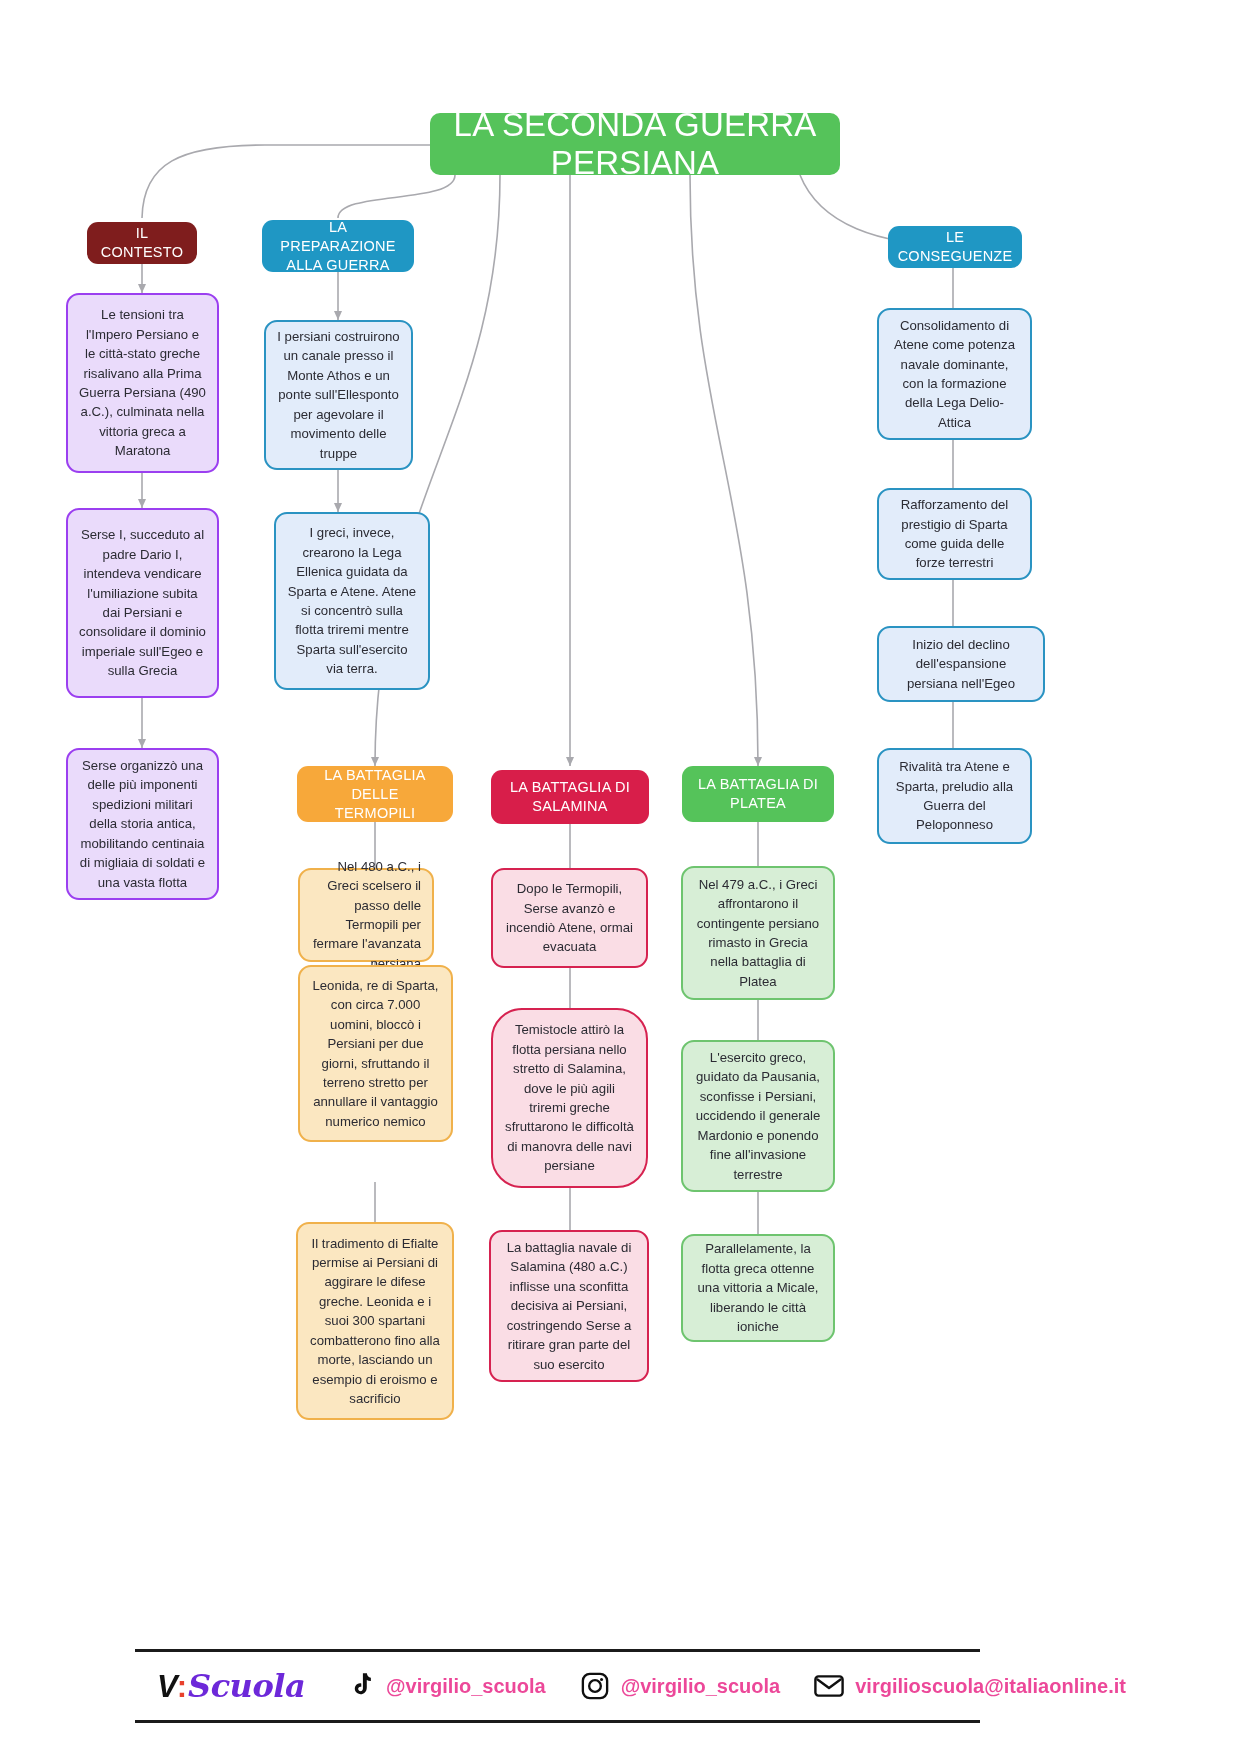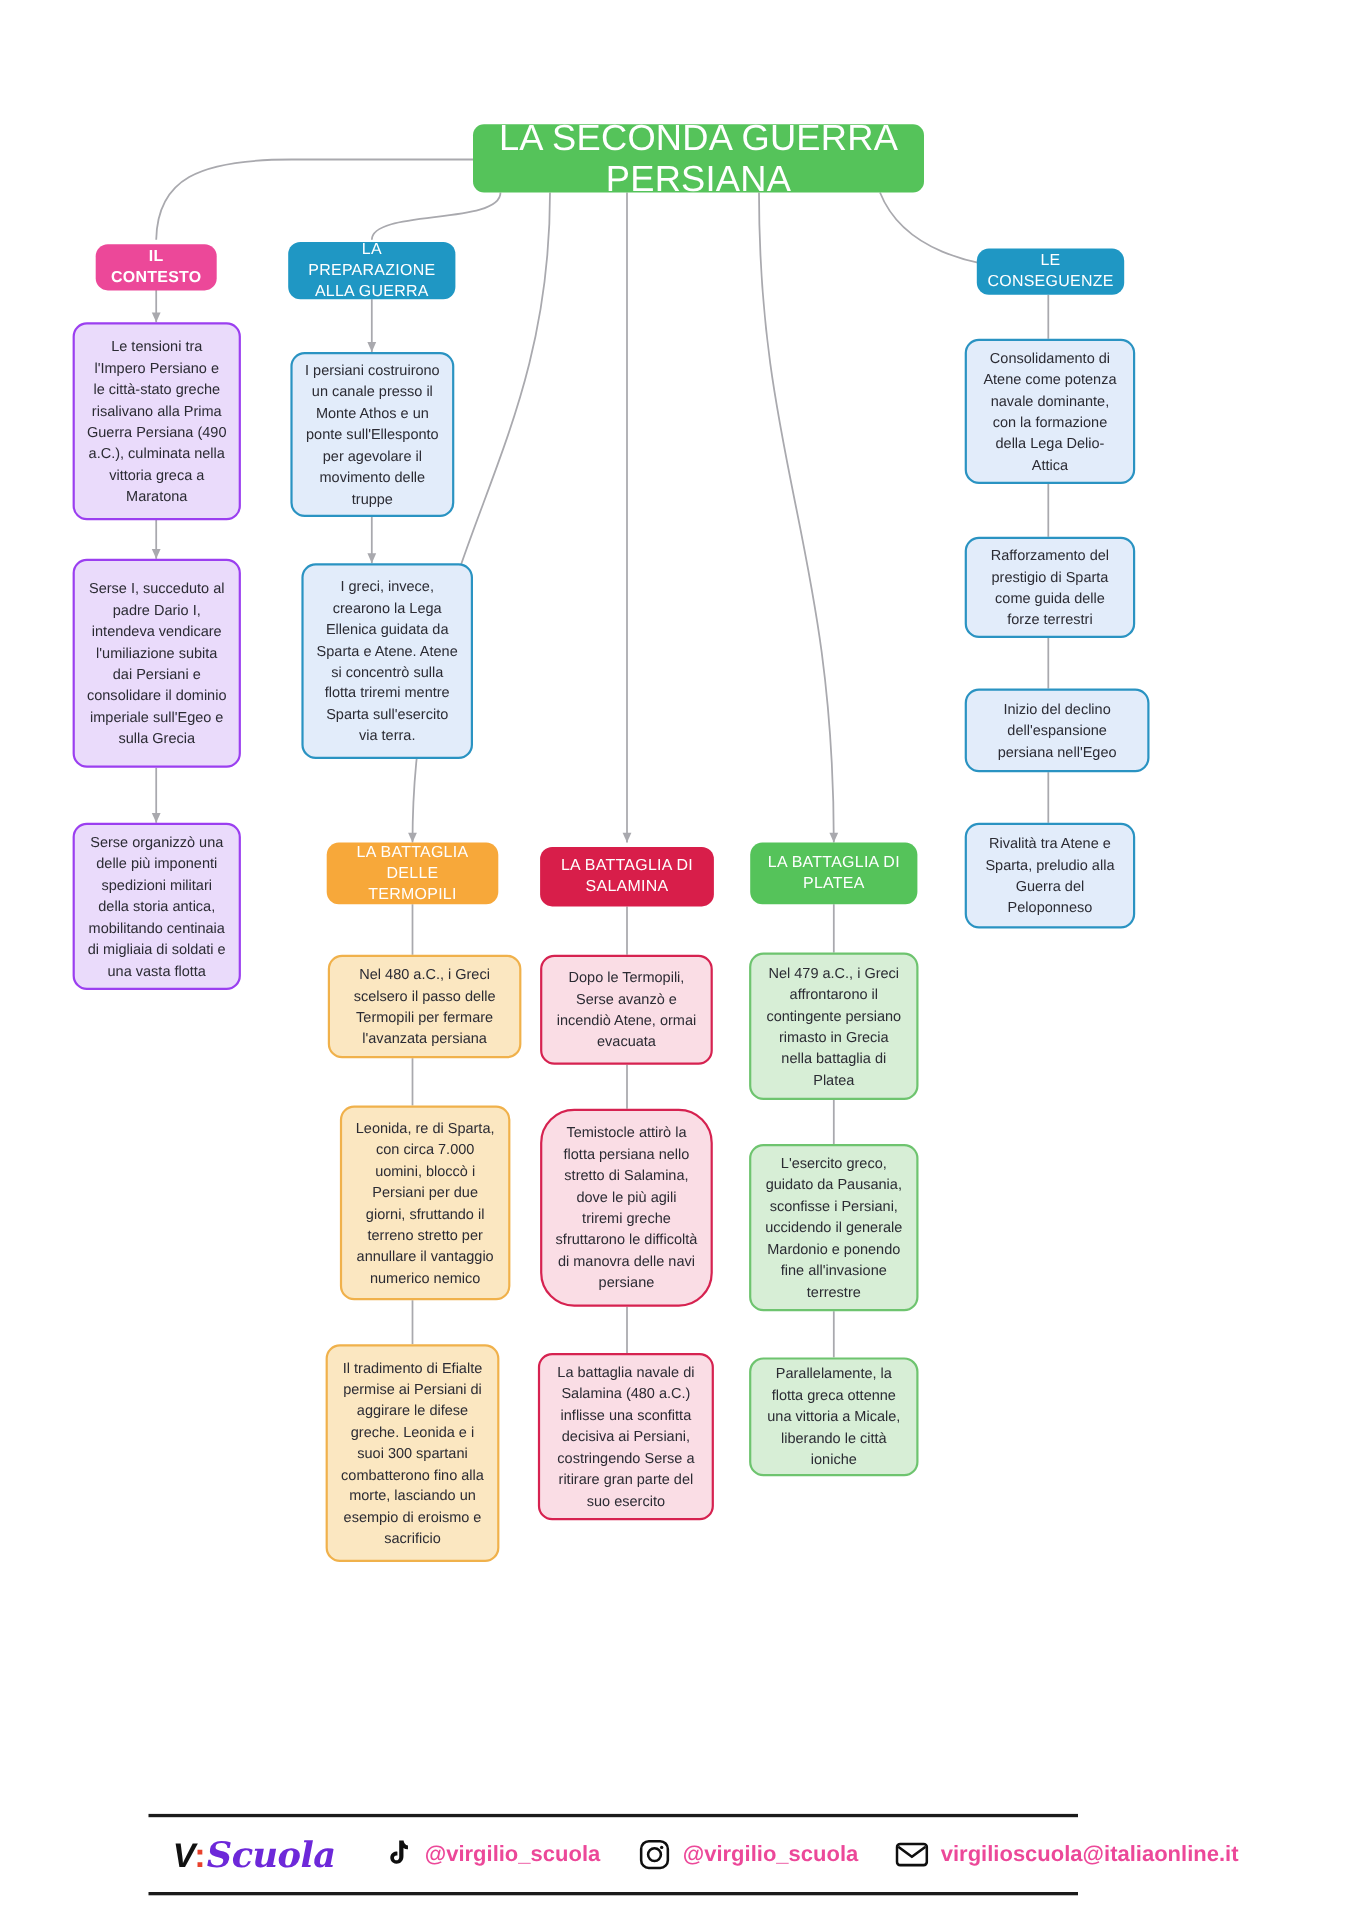--- a/index.html
+++ b/index.html
@@ -45,21 +45,21 @@
   
   .hdr {
     color: #ffffff;
     font-size: 14.5px;
     line-height: 19px;
     border-radius: 11px;
     padding: 0 14px;
     letter-spacing: 0.25px;
     font-weight: 400;
   }
-  .hdr-purple { background: #ec4899; font-weight: bold; }
+  .hdr-purple { background: #7f1d1d; }
   .hdr-blue   { background: #1f97c4; }
   .hdr-orange { background: #f7a83a; }
   .hdr-red    { background: #d81e4a; }
   .hdr-green  { background: #55c35a; }
   
   .card {
     font-size: 13.2px;
     line-height: 19.4px;
     border-radius: 13px;
     border-width: 2px;
@@ -194,22 +194,22 @@
   <div class="node hdr hdr-purple" style="left:87px; top:222px; width:110px; height:42px;">IL CONTESTO</div>
   <div class="node card c-purple" style="left:66px; top:293px; width:153px; height:180px;">Le tensioni tra l'Impero Persiano e le città-stato greche risalivano alla Prima Guerra Persiana (490 a.C.), culminata nella vittoria greca a Maratona</div>
   <div class="node card c-purple" style="left:66px; top:508px; width:153px; height:190px;">Serse I, succeduto al padre Dario I, intendeva vendicare l'umiliazione subita dai Persiani e consolidare il dominio imperiale sull'Egeo e sulla Grecia</div>
   <div class="node card c-purple" style="left:66px; top:748px; width:153px; height:152px;">Serse organizzò una delle più imponenti spedizioni militari della storia antica, mobilitando centinaia di migliaia di soldati e una vasta flotta</div>
 
   <div class="node hdr hdr-blue" style="left:262px; top:220px; width:152px; height:52px;">LA PREPARAZIONE ALLA GUERRA</div>
   <div class="node card c-blue" style="left:264px; top:320px; width:149px; height:150px;">I persiani costruirono un canale presso il Monte Athos e un ponte sull'Ellesponto per agevolare il movimento delle truppe</div>
   <div class="node card c-blue" style="left:274px; top:512px; width:156px; height:178px;">I greci, invece, crearono la Lega Ellenica guidata da Sparta e Atene. Atene si concentrò sulla flotta triremi mentre Sparta sull'esercito via terra.</div>
 
   <div class="node hdr hdr-orange" style="left:297px; top:766px; width:156px; height:56px;">LA BATTAGLIA DELLE TERMOPILI</div>
-  <div class="node card c-orange" style="left:298px; top:868px; width:176px; height:94px;">Nel 480 a.C., i Greci scelsero il passo delle Termopili per fermare l'avanzata persiana</div>
-  <div class="node card c-orange" style="left:298px; top:1005px; width:155px; height:177px;margin-left:11px;">Leonida, re di Sparta, con circa 7.000 uomini, bloccò i Persiani per due giorni, sfruttando il terreno stretto per annullare il vantaggio numerico nemico</div>
+  <div class="node card c-orange" style="left:298px; top:868px; width:136px; height:94px;text-align:right;">Nel 480 a.C., i Greci scelsero il passo delle Termopili per fermare l'avanzata persiana</div>
+  <div class="node card c-orange" style="left:298px; top:965px; width:155px; height:177px;">Leonida, re di Sparta, con circa 7.000 uomini, bloccò i Persiani per due giorni, sfruttando il terreno stretto per annullare il vantaggio numerico nemico</div>
   <div class="node card c-orange" style="left:296px; top:1222px; width:158px; height:198px;">Il tradimento di Efialte permise ai Persiani di aggirare le difese greche. Leonida e i suoi 300 spartani combatterono fino alla morte, lasciando un esempio di eroismo e sacrificio</div>
 
   <div class="node hdr hdr-red" style="left:491px; top:770px; width:158px; height:54px;">LA BATTAGLIA DI SALAMINA</div>
   <div class="node card c-red" style="left:491px; top:868px; width:157px; height:100px;">Dopo le Termopili, Serse avanzò e incendiò Atene, ormai evacuata</div>
   <div class="node card c-red" style="left:491px; top:1008px; width:157px; height:180px;border-radius:31px;">Temistocle attirò la flotta persiana nello stretto di Salamina, dove le più agili triremi greche sfruttarono le difficoltà di manovra delle navi persiane</div>
   <div class="node card c-red" style="left:489px; top:1230px; width:160px; height:152px;">La battaglia navale di Salamina (480 a.C.) inflisse una sconfitta decisiva ai Persiani, costringendo Serse a ritirare gran parte del suo esercito</div>
 
   <div class="node hdr hdr-green" style="left:682px; top:766px; width:152px; height:56px;">LA BATTAGLIA DI PLATEA</div>
   <div class="node card c-green" style="left:681px; top:866px; width:154px; height:134px;">Nel 479 a.C., i Greci affrontarono il contingente persiano rimasto in Grecia nella battaglia di Platea</div>
   <div class="node card c-green" style="left:681px; top:1040px; width:154px; height:152px;">L'esercito greco, guidato da Pausania, sconfisse i Persiani, uccidendo il generale Mardonio e ponendo fine all'invasione terrestre</div>

